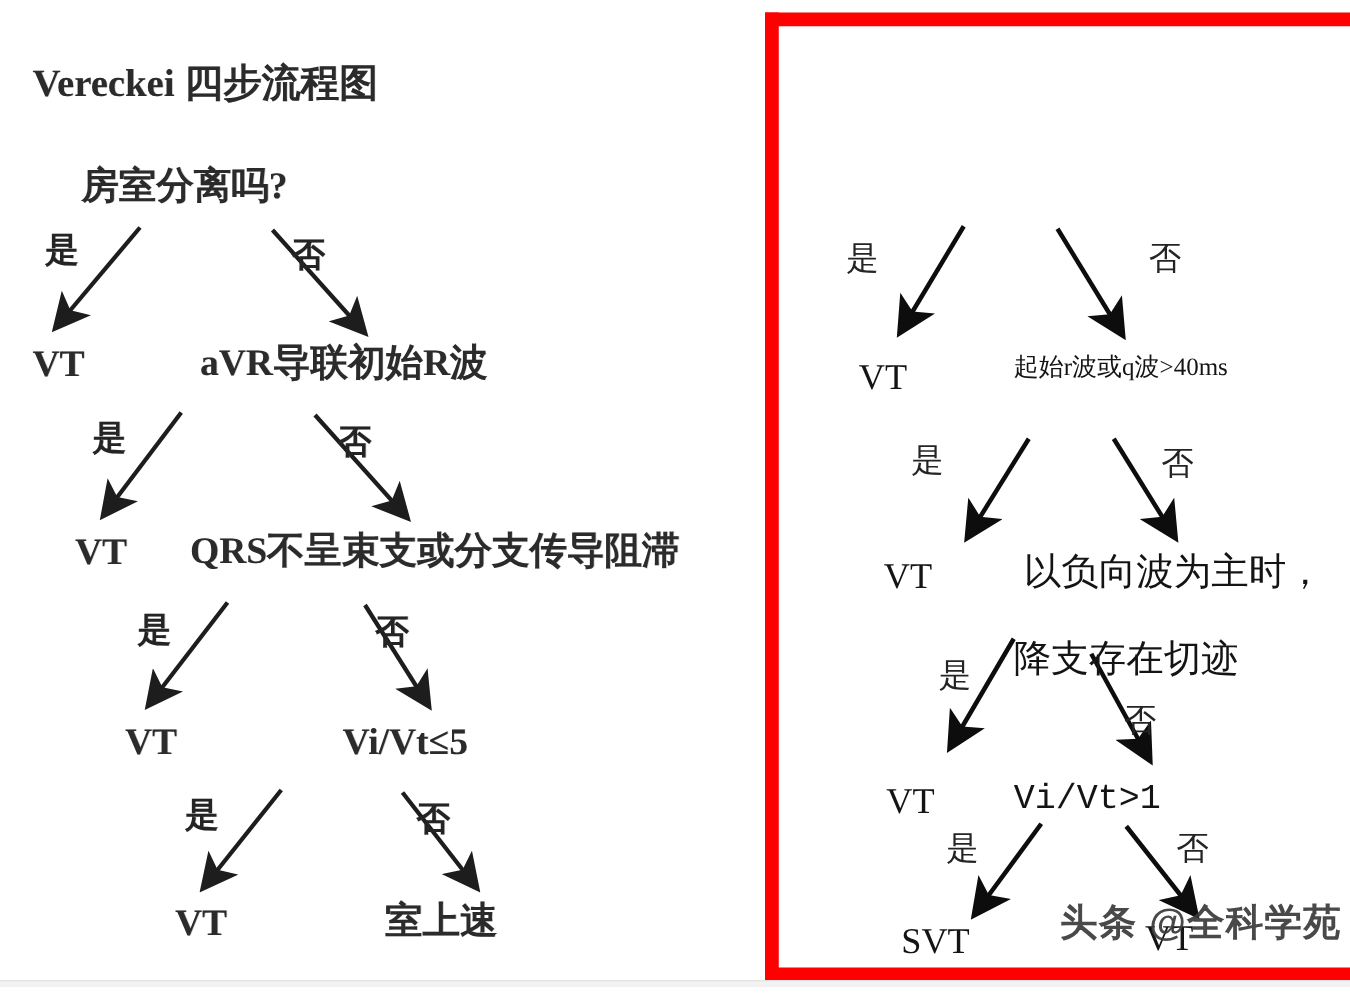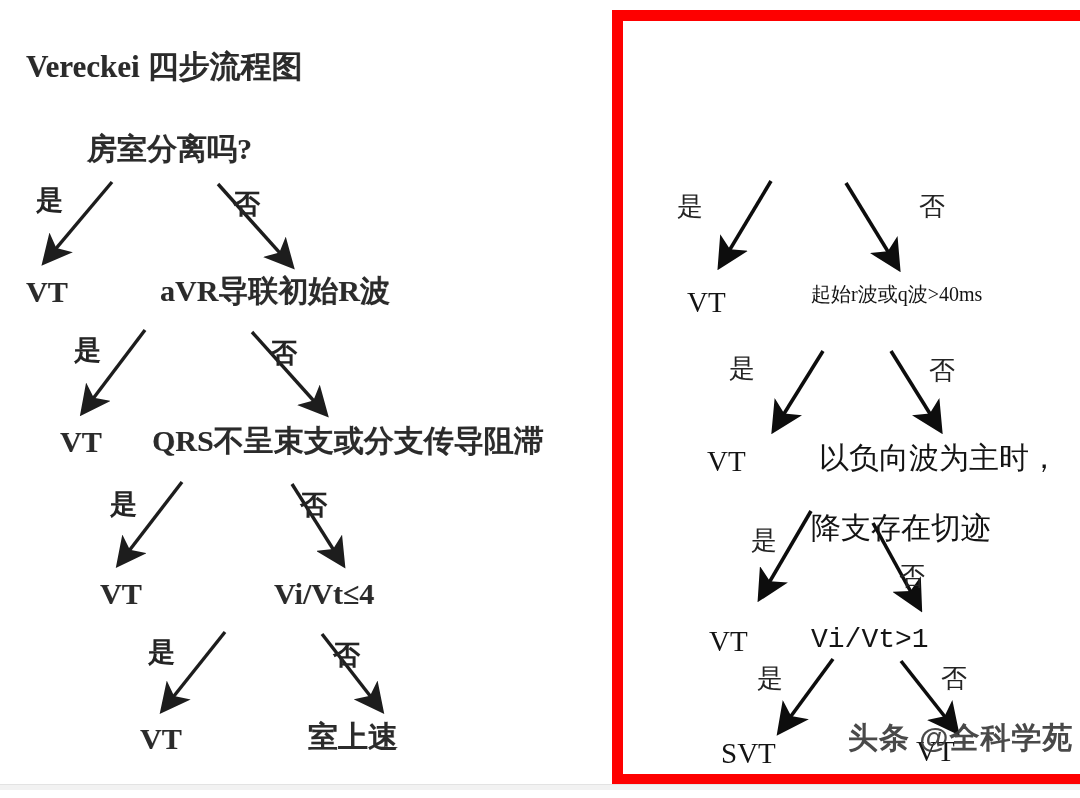--- a/index.html
+++ b/index.html
@@ -128,39 +128,39 @@
 
       <path d="M182,482 L122,560" stroke="#1d1d1d" stroke-width="3.4" fill="none" marker-end="url(#ahL)"></path>
       <path d="M292,484 L340,560" stroke="#1d1d1d" stroke-width="3.4" fill="none" marker-end="url(#ahL)"></path>
 
       <path d="M225,632 L166,706" stroke="#1d1d1d" stroke-width="3.4" fill="none" marker-end="url(#ahL)"></path>
       <path d="M322,634 L378,706" stroke="#1d1d1d" stroke-width="3.4" fill="none" marker-end="url(#ahL)"></path>
     </svg>
 
     <div class="node" style="left:26px; top:50px; font-size:31px;">Vereckei 四步流程图</div>
 
-    <div class="node" style="left:87px; top:132px; font-size:30px;">房室分离吗?</div>
+    <div class="node" style="left:65px; top:132px; font-size:30px;">房室分离吗?</div>
 
     <div class="yn" style="left:36px; top:182px;">是</div>
     <div class="yn" style="left:233px; top:186px;">否</div>
 
     <div class="node" style="left:26px; top:275px; font-size:30px;">VT</div>
     <div class="node" style="left:160px; top:274px; font-size:30px;">aVR导联初始R波</div>
 
     <div class="yn" style="left:74px; top:332px;">是</div>
     <div class="yn" style="left:270px; top:335px;">否</div>
 
     <div class="node" style="left:60px; top:425px; font-size:30px;">VT</div>
     <div class="node" style="left:152px; top:424px; font-size:30px;">QRS不呈束支或分支传导阻滞</div>
 
     <div class="yn" style="left:110px; top:486px;">是</div>
     <div class="yn" style="left:300px; top:487px;">否</div>
 
     <div class="node" style="left:100px; top:577px; font-size:30px;">VT</div>
-    <div class="node" style="left:274px; top:577px; font-size:30px;">Vi/Vt≤4</div>
+    <div class="node" style="left:274px; top:577px; font-size:30px;">Vi/Vt≤5</div>
 
     <div class="yn" style="left:148px; top:634px;">是</div>
     <div class="yn" style="left:333px; top:637px;">否</div>
 
     <div class="node" style="left:140px; top:722px; font-size:30px;">VT</div>
     <div class="node" style="left:308px; top:720px; font-size:30px;">室上速</div>
   </div>
 
   <div class="right-panel">
     <div class="right-inner">

